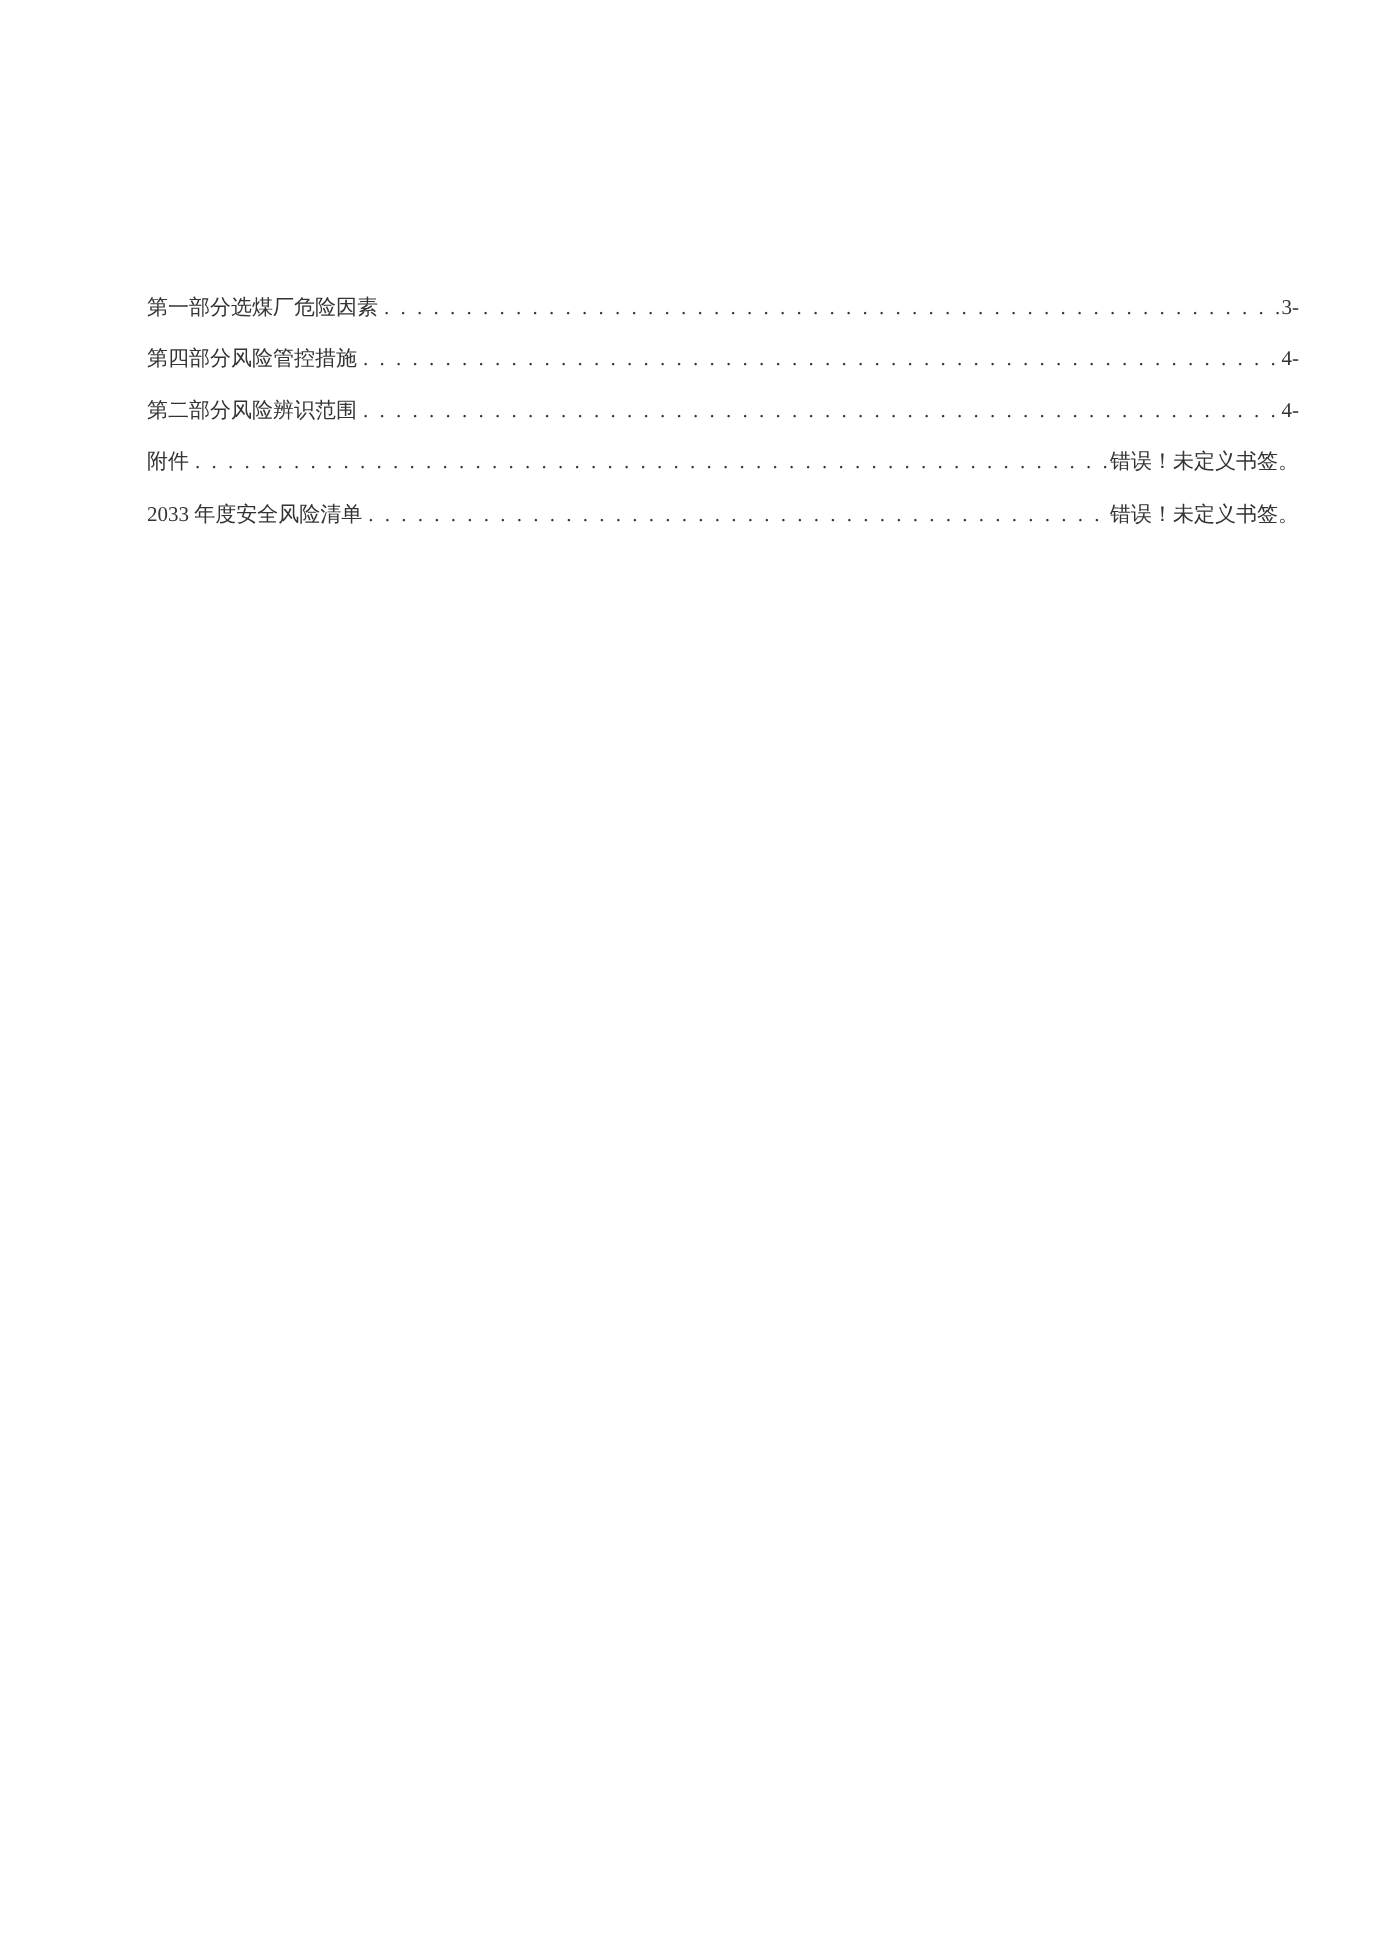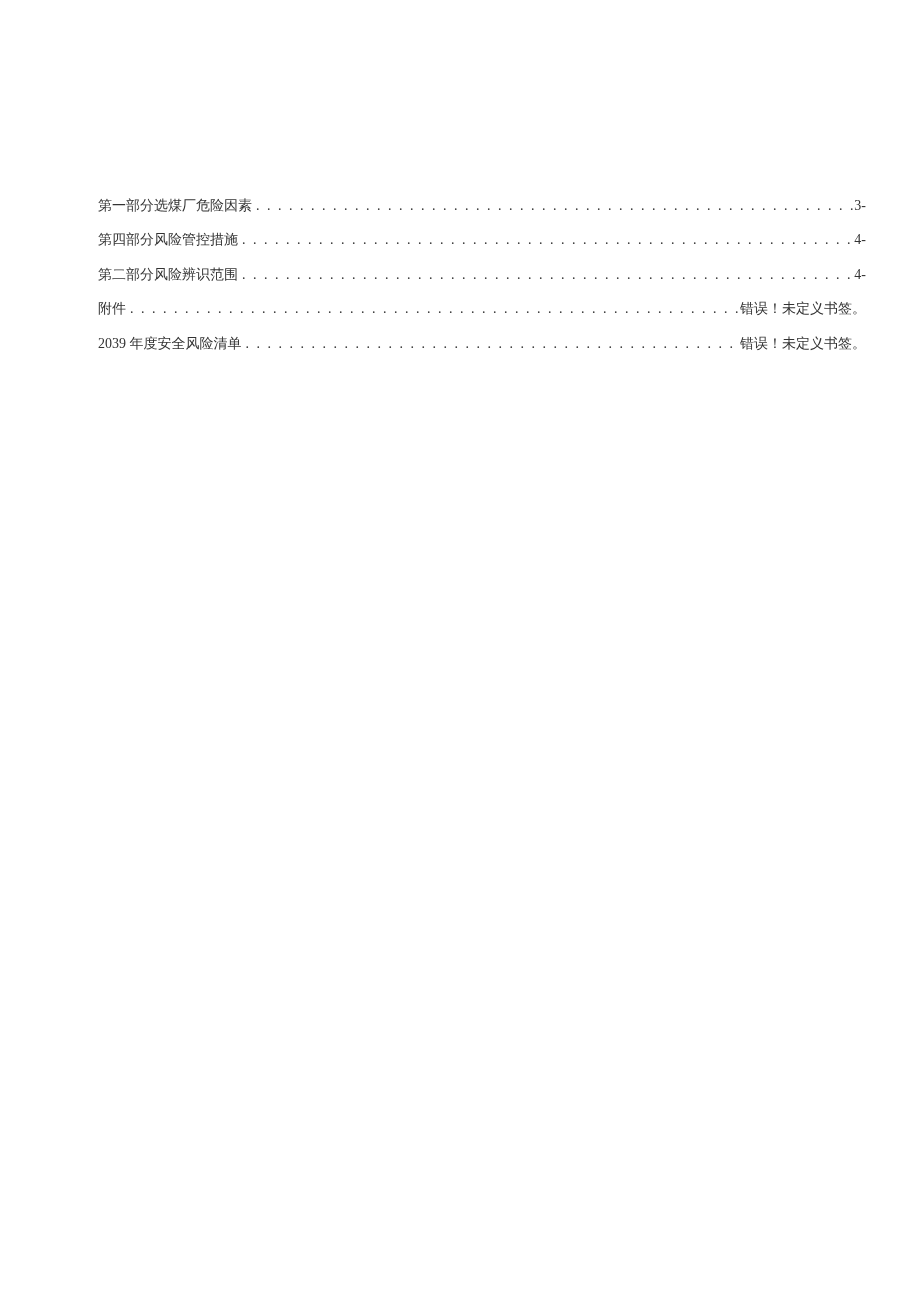--- a/index.html
+++ b/index.html
@@ -65,17 +65,17 @@
     <span class="toc-title">第二部分风险辨识范围</span>
     <span class="toc-dots"></span>
     <span class="toc-page">4-</span>
   </div>
   <div class="toc-entry">
     <span class="toc-title">附件</span>
     <span class="toc-dots"></span>
     <span class="toc-page">错误！未定义书签。</span>
   </div>
   <div class="toc-entry">
-    <span class="toc-title">2039 年度安全风险清单</span>
+    <span class="toc-title">2033 年度安全风险清单</span>
     <span class="toc-dots"></span>
     <span class="toc-page">错误！未定义书签。</span>
   </div>
 </div>
 
 </body></html>

